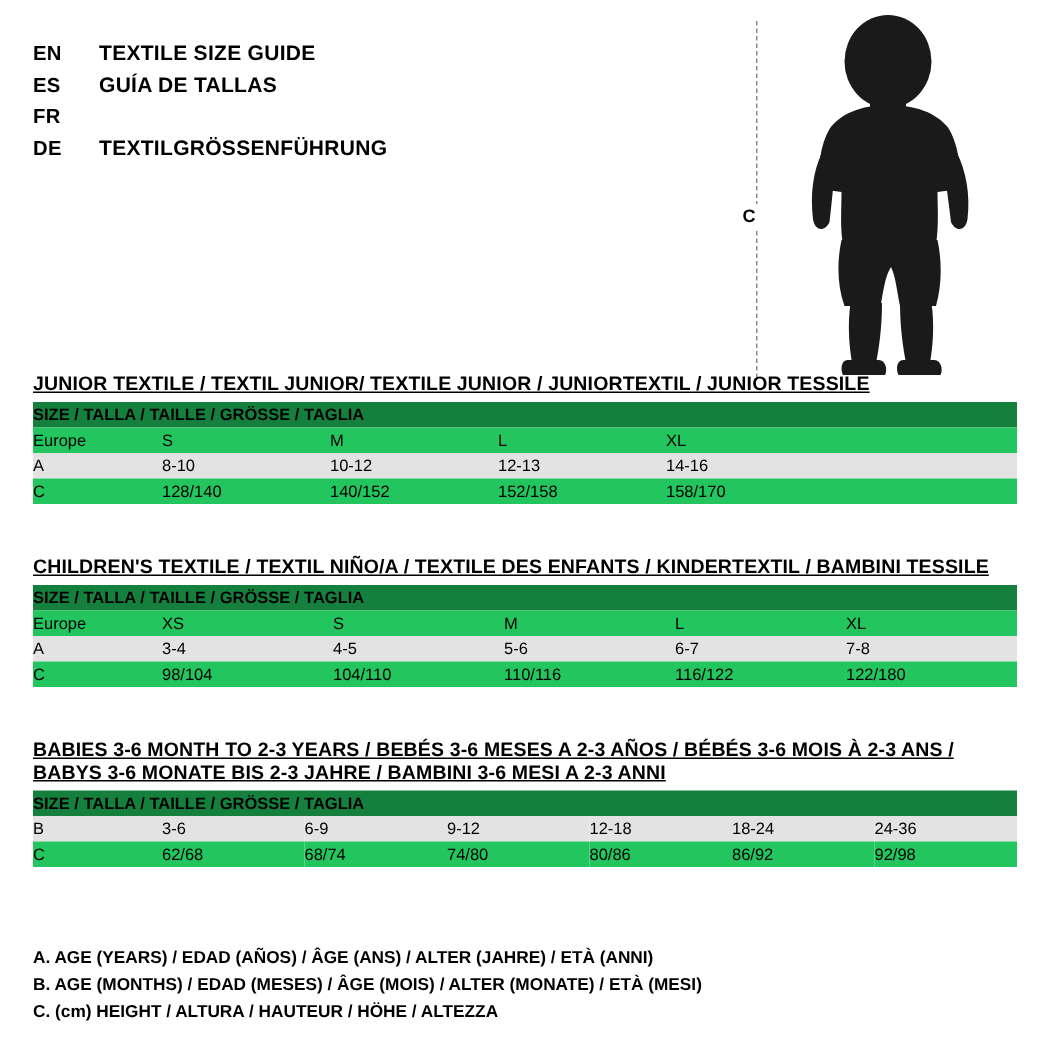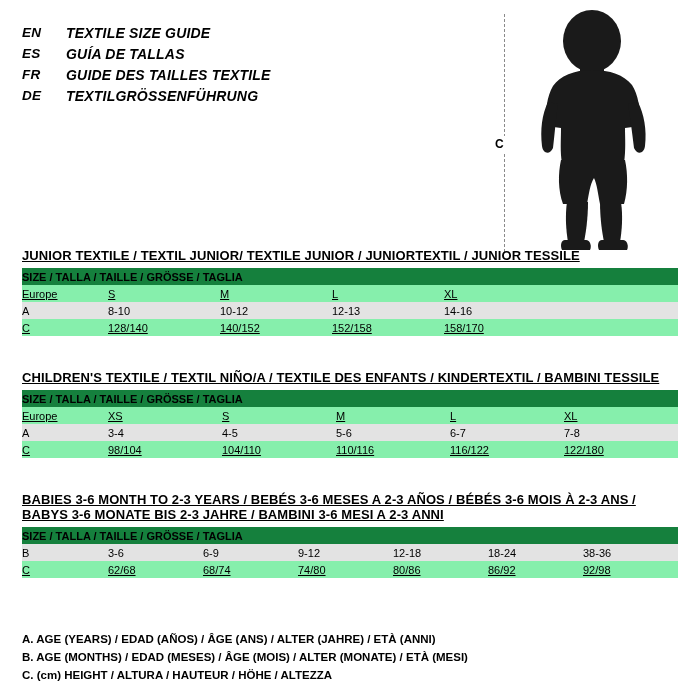--- a/index.html
+++ b/index.html
@@ -26,23 +26,22 @@
 
   
   .header {
     position: absolute;
     left: 22px;
     top: 22px;
     width: 470px;
   }
   .lang-row {
     display: flex;
-    align-items: center;
+    align-items: flex-end;
     height: 21px;
-    font-style: italic;
   }
   .lang-code {
     width: 44px;
     font-size: 13.5px;
     font-weight: 700;
     letter-spacing: .2px;
   }
   .lang-title {
     font-size: 14px;
     font-weight: 700;
@@ -111,21 +110,21 @@
     vertical-align: middle;
     white-space: nowrap;
   }
   tr.band td {
     background: #15803d;
     font-weight: 700;
     font-size: 11px;
     height: 17px;
   }
   tr.shaded td { background: #e3e3e3; }
-  tr.plain td { background: #86efac; text-decoration: underline; }
+  tr.plain td { background: #22c55e; }
 
   td.c-label { padding-left: 4px; width: 86px; }
   td.c-val { text-align: left; }
 
   
 
   
   .footnotes {
     position: absolute;
     left: 22px;
@@ -148,21 +147,20 @@
     <div class="lang-row">
       <div class="lang-code">EN</div>
       <div class="lang-title">TEXTILE SIZE GUIDE</div>
     </div>
     <div class="lang-row">
       <div class="lang-code">ES</div>
       <div class="lang-title">GUÍA DE TALLAS</div>
     </div>
     <div class="lang-row">
       <div class="lang-code">FR</div>
-      <div class="lang-title">GUIDE DES TAILLES TEXTILE</div>
     </div>
     <div class="lang-row">
       <div class="lang-code">DE</div>
       <div class="lang-title">TEXTILGRÖSSENFÜHRUNG</div>
     </div>
   </div>
 
   <div class="figure-area">
     <div class="measure-line"></div>
     <div class="measure-label">C</div>
@@ -319,21 +317,21 @@
         <tr class="band">
           <td class="c-label" colspan="7">SIZE / TALLA / TAILLE / GRÖSSE / TAGLIA</td>
         </tr>
         <tr class="shaded">
           <td class="c-label">B</td>
           <td class="c-val">3-6</td>
           <td class="c-val">6-9</td>
           <td class="c-val">9-12</td>
           <td class="c-val">12-18</td>
           <td class="c-val">18-24</td>
-          <td class="c-val">38-36</td>
+          <td class="c-val">24-36</td>
         </tr>
         <tr class="plain">
           <td class="c-label">C</td>
           <td class="c-val">62/68</td>
           <td class="c-val">68/74</td>
           <td class="c-val">74/80</td>
           <td class="c-val">80/86</td>
           <td class="c-val">86/92</td>
           <td class="c-val">92/98</td>
         </tr>

